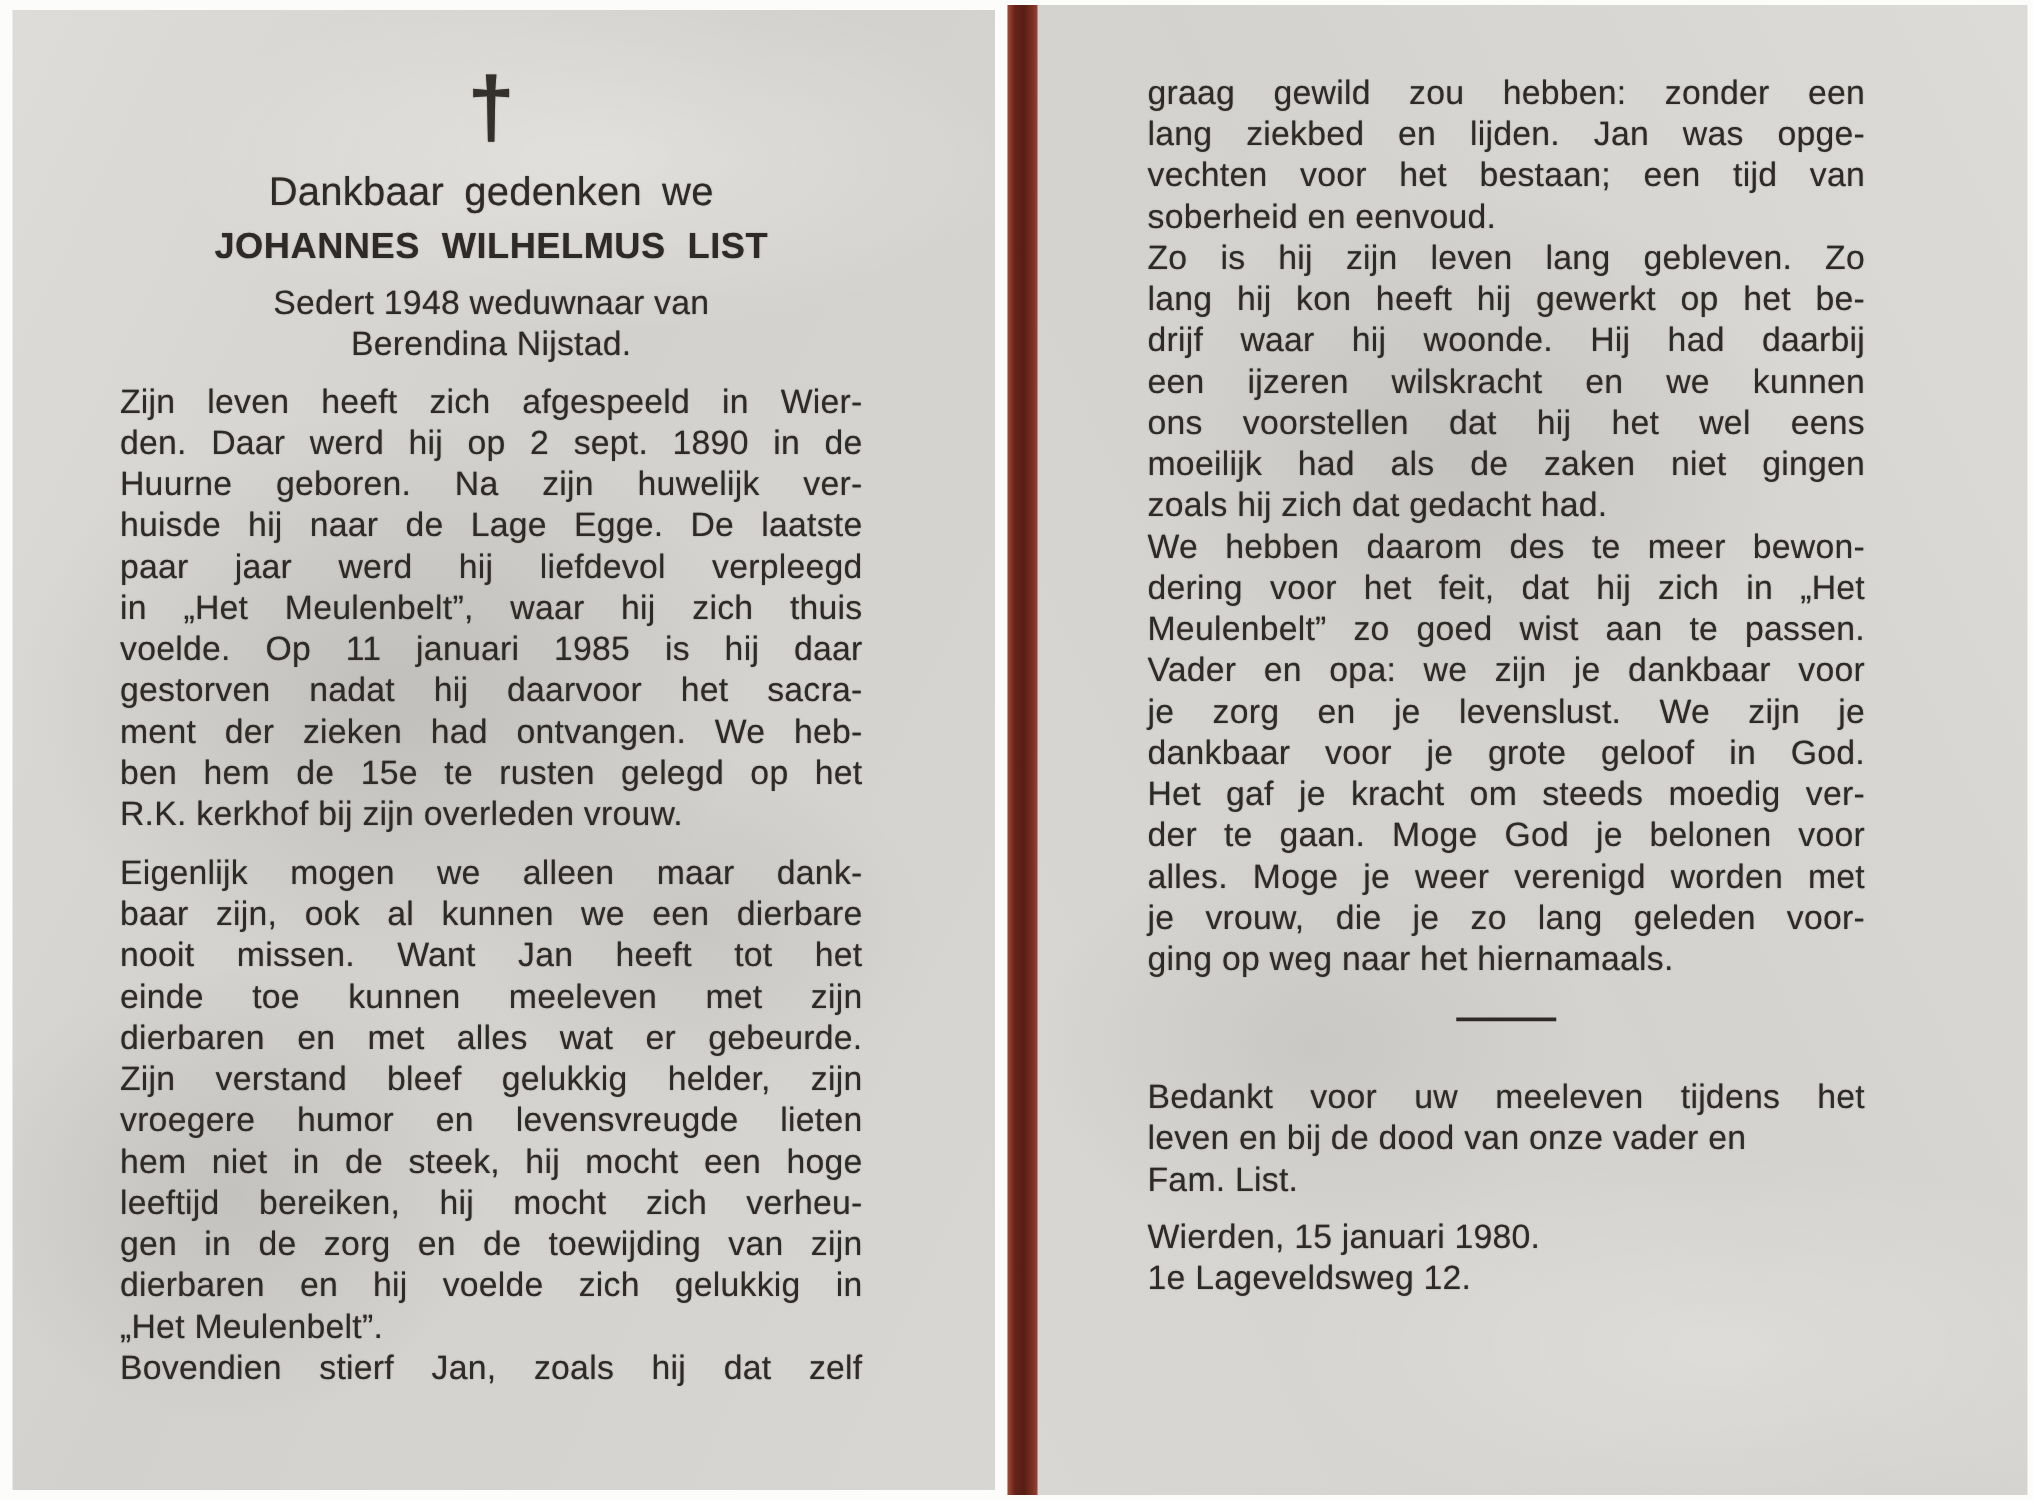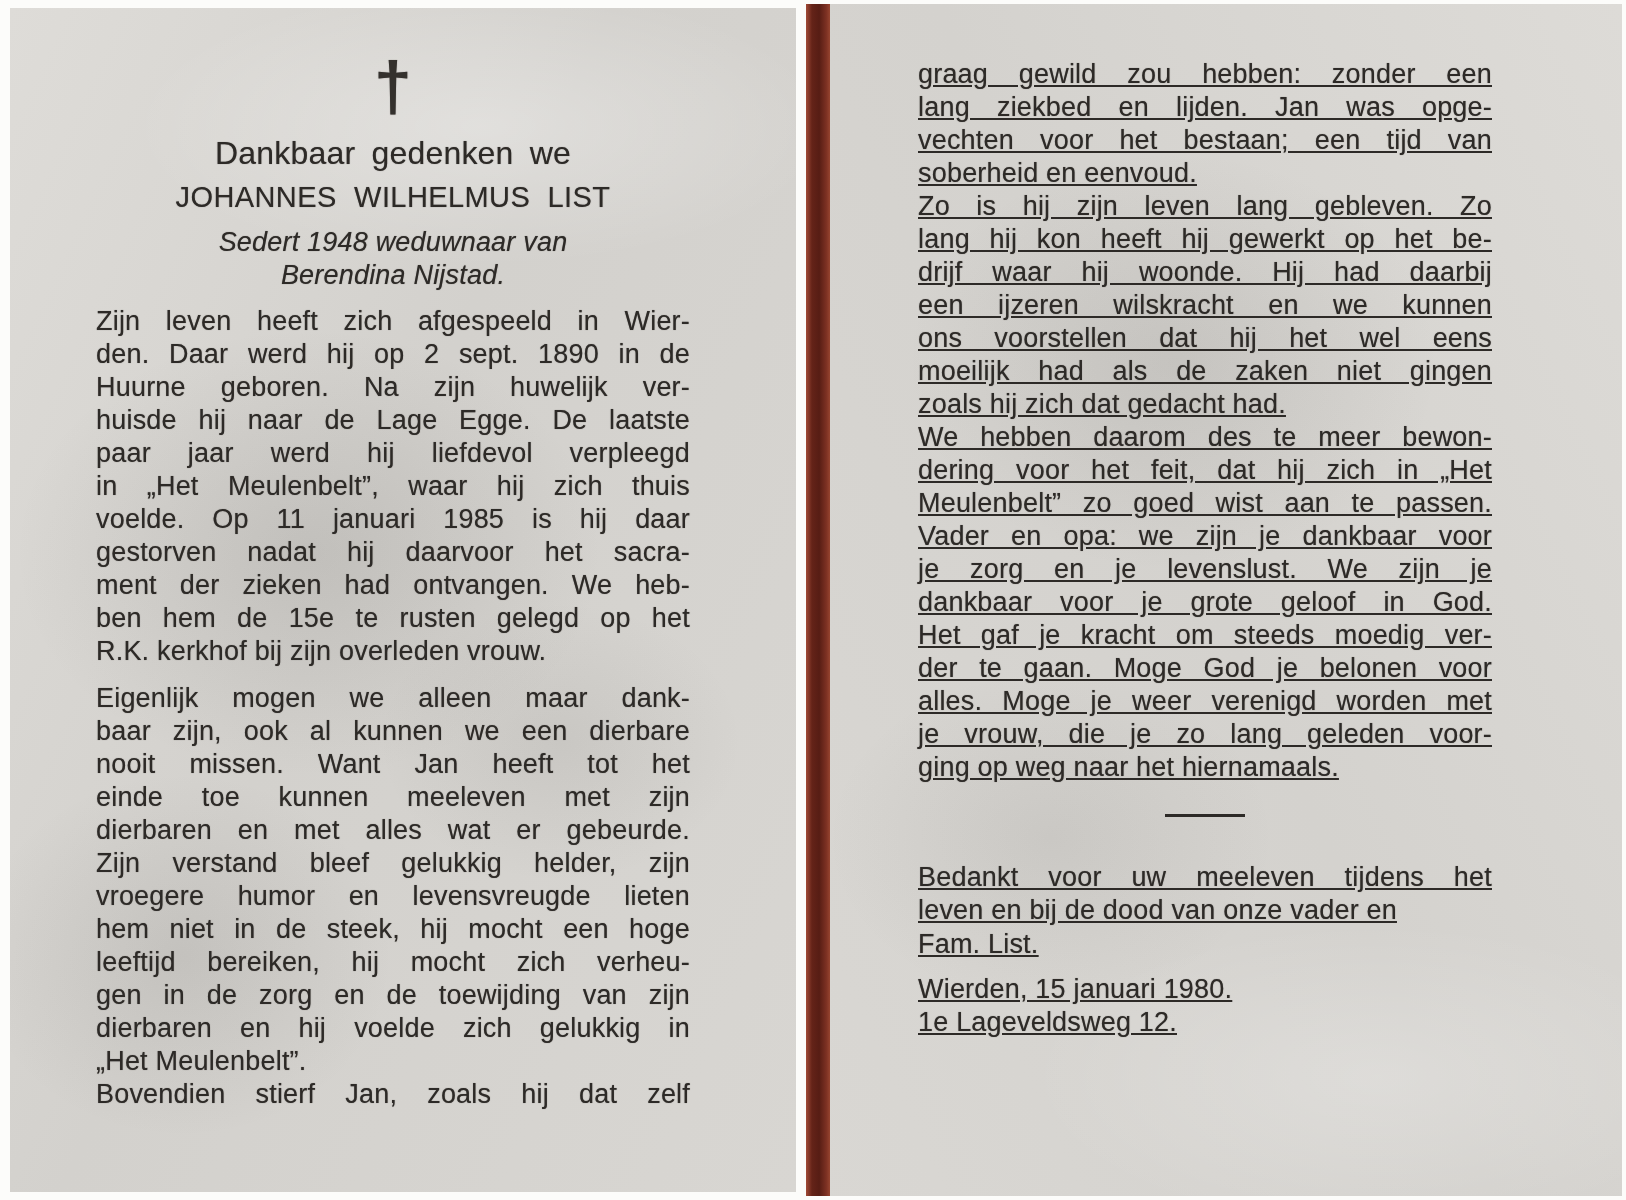--- a/index.html
+++ b/index.html
@@ -26,40 +26,39 @@
     padding:40px 106px 0 86px;
   }
   .page.right {
     left:806px; top:4px; width:816px; height:1192px;
     background:
       radial-gradient(ellipse 380px 300px at 45% 30%, rgba(60,58,54,0.10), transparent 70%),
       radial-gradient(ellipse 320px 240px at 30% 70%, rgba(60,58,54,0.08), transparent 70%),
       radial-gradient(ellipse 500px 220px at 70% 90%, rgba(255,255,255,0.22), transparent 70%),
       linear-gradient(245deg,#dddbd7 0%, #d4d2ce 50%, #d9d7d3 100%);
     padding:54px 130px 0 112px;
-    text-decoration:underline;
   }
   .spine {
     position:absolute; left:0; top:0; width:24px; height:100%;
     background:linear-gradient(to right,#a14a36 0%, #642318 25%, #571d14 55%, #7d3123 85%, #96442f 100%);
   }
   .bodytext { font-size:27px; line-height:33px; letter-spacing:0.2px;
     text-shadow:0 0 1px rgba(45,42,38,0.55); }
   .para > div { text-align:justify; text-align-last:justify; }
   .para > div:last-child { text-align-last:left; }
   .para.fill > div:last-child { text-align-last:justify; }
   .gap-top { margin-top:14px; }
   .cross {
     text-align:center; font-size:68px; line-height:76px; font-weight:bold;
     margin-bottom:12px; color:#34312d; text-shadow:0 0 1px rgba(45,42,38,0.6);
   }
   .intro { text-align:center; font-size:32px; line-height:34px; word-spacing:7px; margin-bottom:9px; }
-  .name  { text-align:center; font-size:29px; line-height:36px; font-weight:normal;
+  .name  { text-align:center; font-size:29px; line-height:36px; font-weight:bold;
            word-spacing:9px; letter-spacing:0.4px; margin-bottom:11px; }
-  .sub-block { margin-bottom:13px;font-style:italic; }
+  .sub-block { margin-bottom:13px; }
   .sub-block > div { text-align:center; }
   .divider { width:80px; height:3px; background:#2d2a27; margin:30px auto 44px; }
   .signature { text-align:left; margin-top:1px; }
   .closing { margin-top:12px; }
 </style>
 </head>
 <body>
 
 <div class="canvas">
 

